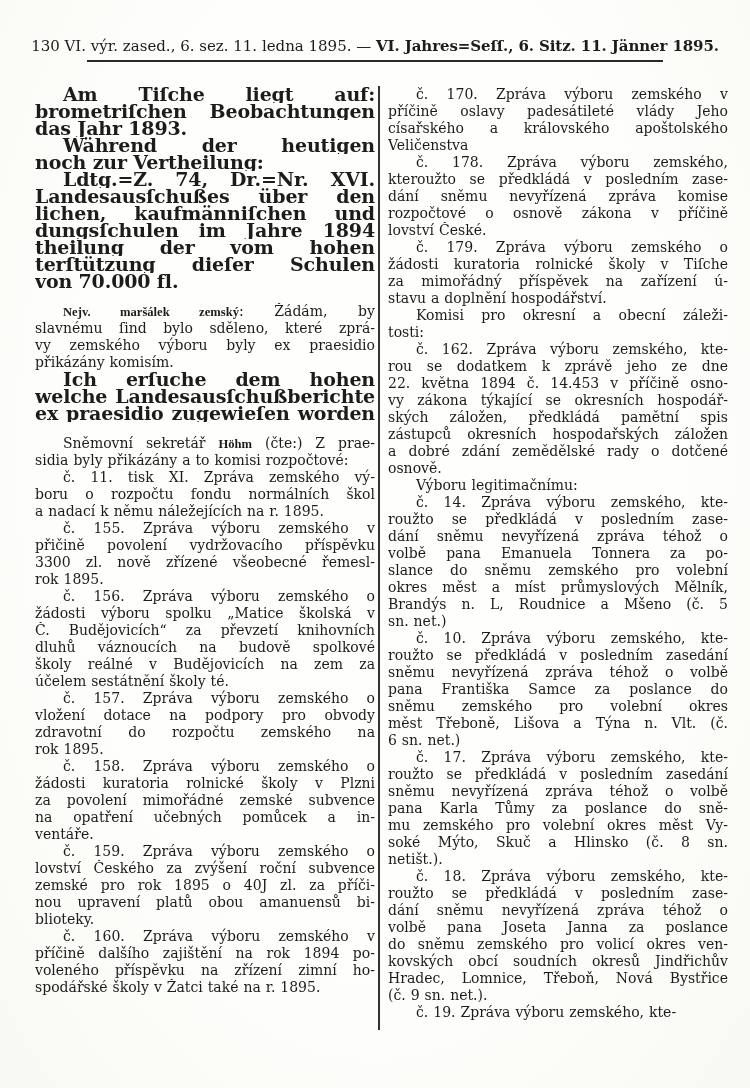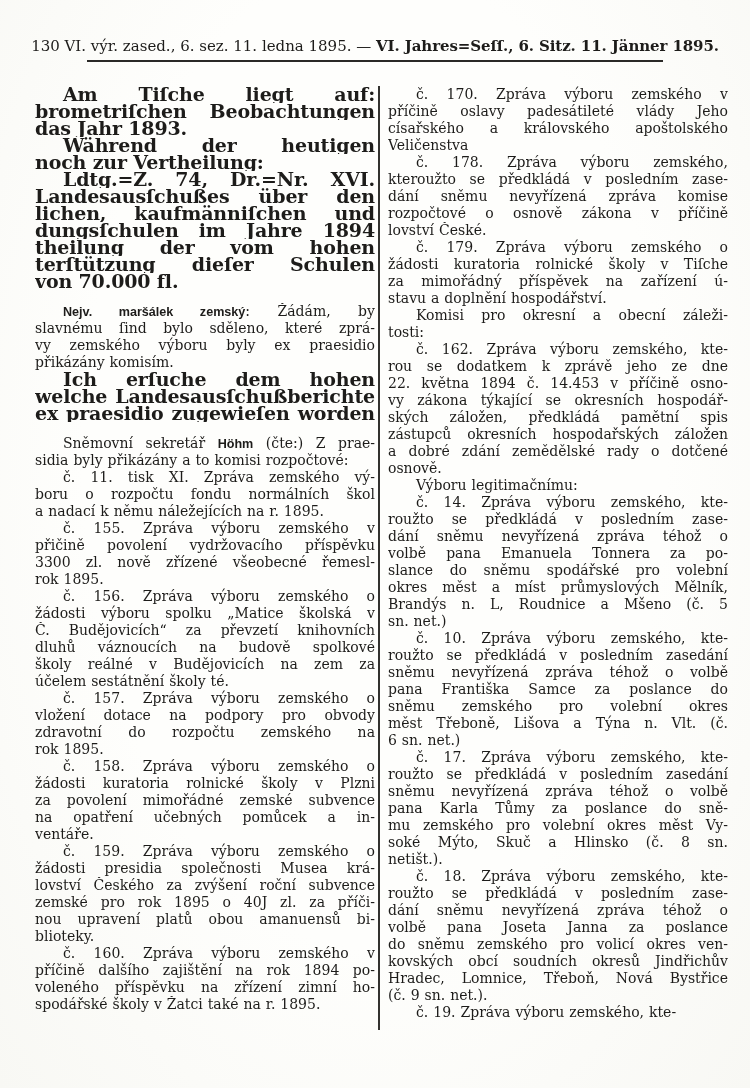--- a/index.html
+++ b/index.html
@@ -58,21 +58,21 @@
   }
   .line.end{text-align-last:left;}
   .line.first{text-indent:28px;}
   .para.fraktur .line{
     font-size:19px;
     font-weight:bold;
     letter-spacing:-0.15px;
     word-spacing:0;
   }
   .line b{
-    font-family:Liberation Sans, sans-serif;
+    font-family:Liberation Serif, serif;
     font-weight:700;
     font-size:12.6px;
     letter-spacing:0;
   }
 </style>
 </head>
 <body>
 
 <div class="page">
 
@@ -145,21 +145,20 @@
         </div>
         <div class="para roman">
           <div class="line first">č. 158. Zpráva výboru zemského o</div>
           <div class="line">žádosti kuratoria rolnické školy v Plzni</div>
           <div class="line">za povolení mimořádné zemské subvence</div>
           <div class="line">na opatření učebných pomůcek a in-</div>
           <div class="line end">ventáře.</div>
         </div>
         <div class="para roman">
           <div class="line first">č. 159. Zpráva výboru zemského o</div>
-          <div class="line">žádosti presidia společnosti Musea krá-</div>
           <div class="line">lovství Českého za zvýšení roční subvence</div>
           <div class="line">zemské pro rok 1895 o 40J zl. za příči-</div>
           <div class="line">nou upravení platů obou amanuensů bi-</div>
           <div class="line end">blioteky.</div>
         </div>
         <div class="para roman">
           <div class="line first">č. 160. Zpráva výboru zemského v</div>
           <div class="line">příčině dalšího zajištění na rok 1894 po-</div>
           <div class="line">voleného příspěvku na zřízení zimní ho-</div>
           <div class="line end">spodářské školy v Žatci také na r. 1895.</div>
@@ -201,21 +200,21 @@
           <div class="line end">osnově.</div>
         </div>
         <div class="para roman">
           <div class="line first end">Výboru legitimačnímu:</div>
         </div>
         <div class="para roman">
           <div class="line first">č. 14. Zpráva výboru zemského, kte-</div>
           <div class="line">roužto se předkládá v posledním zase-</div>
           <div class="line">dání sněmu nevyřízená zpráva téhož o</div>
           <div class="line">volbě pana Emanuela Tonnera za po-</div>
-          <div class="line">slance do sněmu spodářské pro volební</div>
+          <div class="line">slance do sněmu zemského pro volební</div>
           <div class="line">okres měst a míst průmyslových Mělník,</div>
           <div class="line">Brandýs n. L, Roudnice a Mšeno (č. 5</div>
           <div class="line end">sn. net.)</div>
         </div>
         <div class="para roman">
           <div class="line first">č. 10. Zpráva výboru zemského, kte-</div>
           <div class="line">roužto se předkládá v posledním zasedání</div>
           <div class="line">sněmu nevyřízená zpráva téhož o volbě</div>
           <div class="line">pana Františka Samce za poslance do</div>
           <div class="line">sněmu zemského pro volební okres</div>

